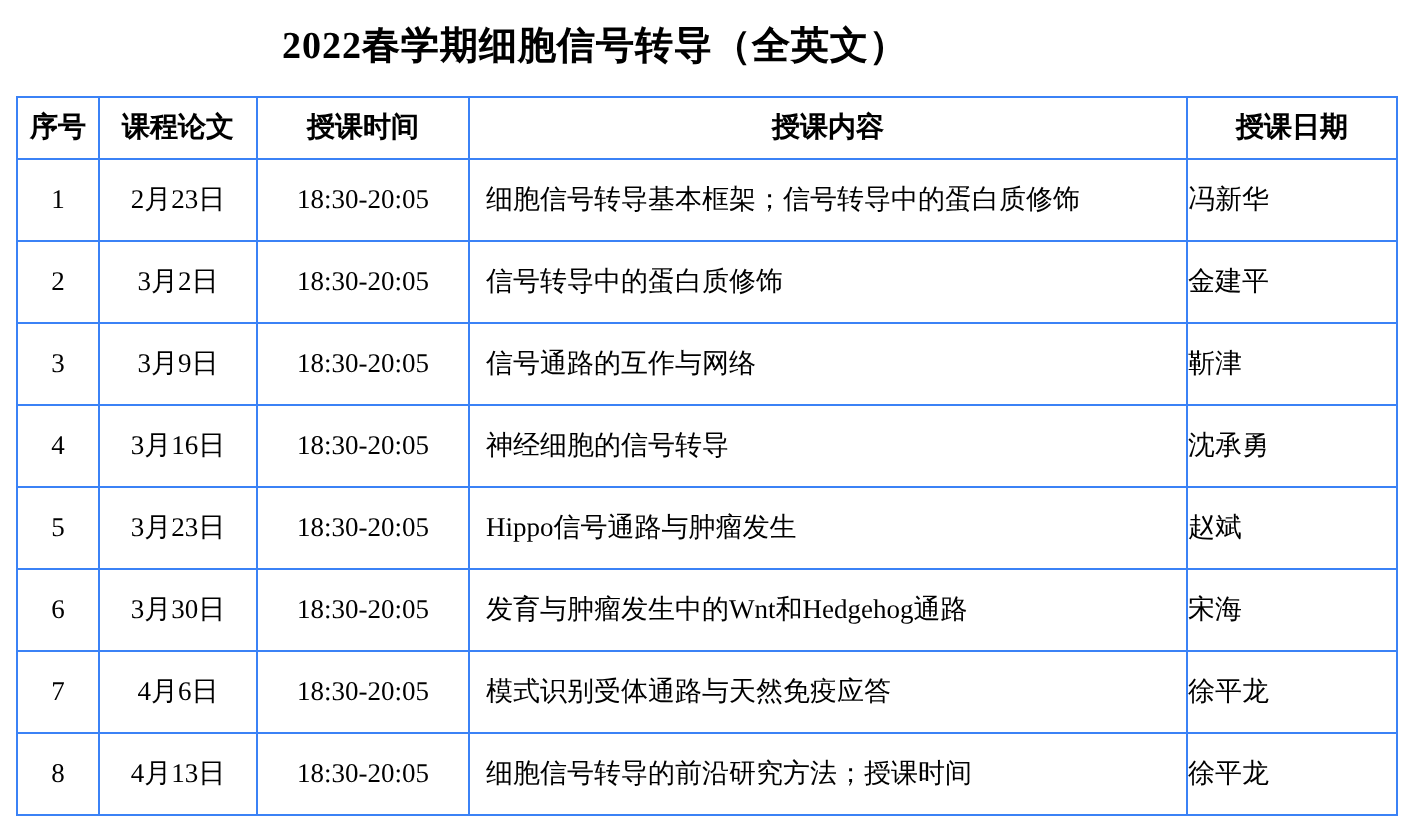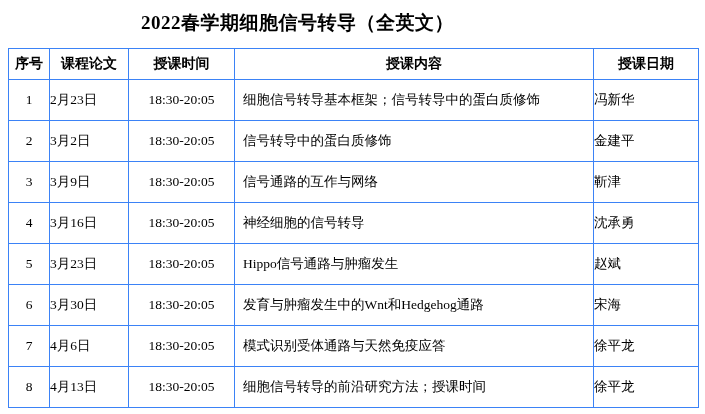--- a/index.html
+++ b/index.html
@@ -44,21 +44,21 @@
     height: 40px;
     vertical-align: middle;
   }
   table.schedule thead th {
     font-weight: bold;
     text-align: center;
     height: 30px;
     font-size: 14px;
   }
   .col-no    { width: 40px;  text-align: center; }
-  .col-date  { width: 78px;  text-align: left; }
+  .col-date  { width: 78px;  text-align: center; }
   .col-time  { width: 105px; text-align: center; }
   .col-topic { width: 358px; text-align: left; padding-left: 8px !important; }
   .col-teacher { width: 104px; }
 </style>
 </head>
 <body>
 
 <div class="page">
 
   <div class="doc-title">2022春学期细胞信号转导（全英文）</div>

